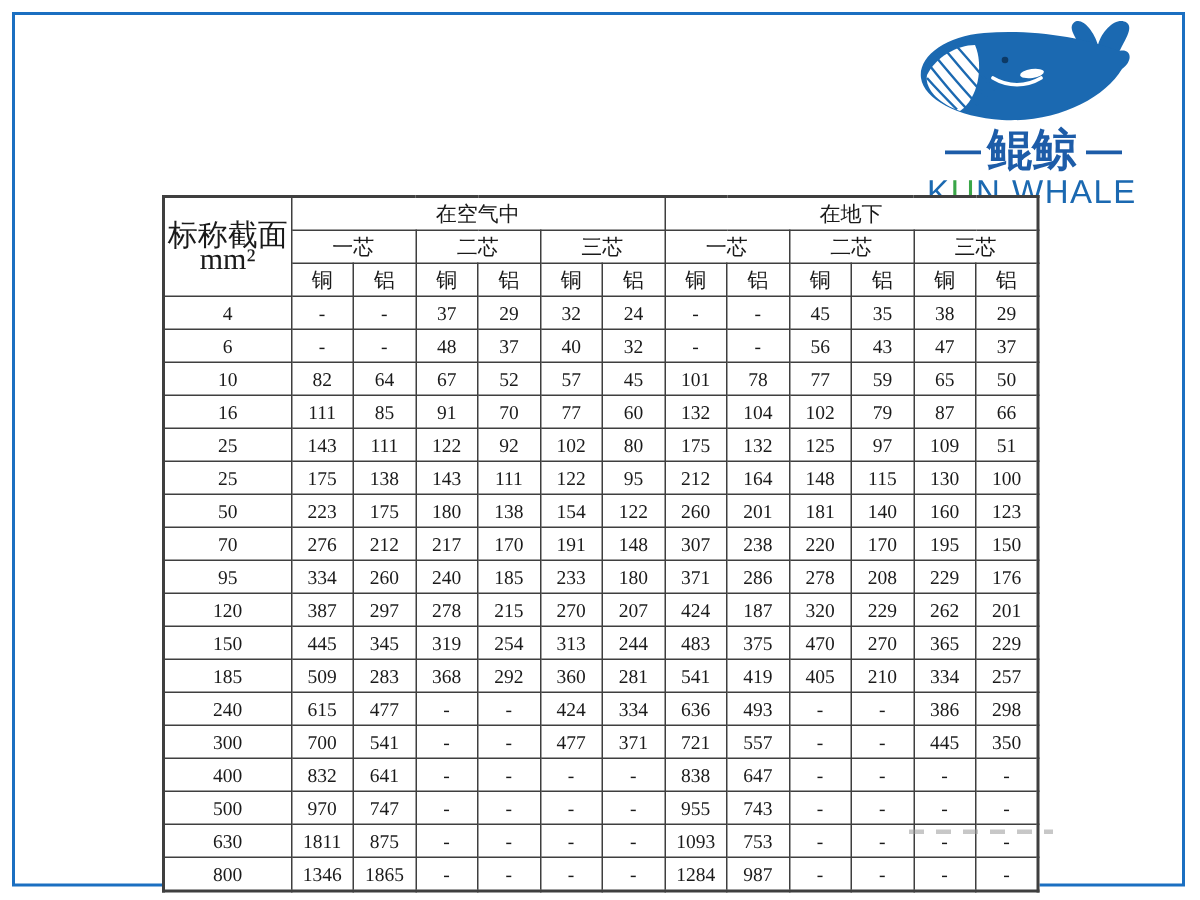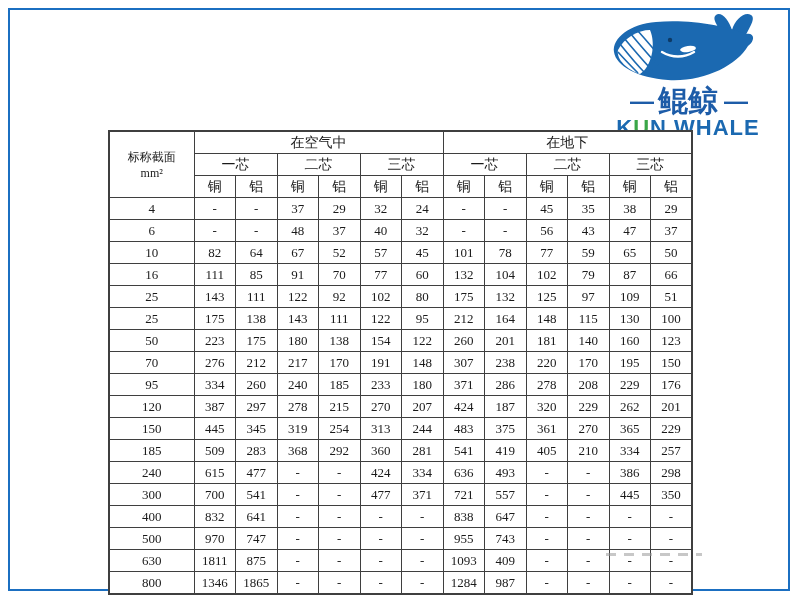--- a/index.html
+++ b/index.html
@@ -18,37 +18,37 @@
     display:flex;flex-direction:column;align-items:center;
   }
   .logo svg{display:block;}
   .brand-cn-line{
     display:flex;align-items:center;justify-content:center;gap:6px;
     color:#1d5ca8;font-weight:bold;font-size:30px;line-height:30px;margin-top:-6px;
     font-family:"Liberation Sans","DejaVu Sans",sans-serif;
   }
   .brand-cn-line .dash{font-size:24px;font-weight:bold;letter-spacing:-2px;}
   .brand-en{
-    color:#1b69b1;font-weight:bold;font-size:22px;line-height:24px;letter-spacing:1px;
+    color:#1b69b1;font-weight:normal;font-size:22px;line-height:24px;letter-spacing:1px;
     font-family:"Liberation Sans","DejaVu Sans",sans-serif;white-space:nowrap;
   }
   .brand-en .u-green{color:#3aa648;}
   
   table.spec{
     position:absolute;left:108px;top:130px;
     border-collapse:collapse;table-layout:fixed;
     font-size:13px;color:#1a1a1a;background:#fff;
   }
   table.spec td{
     border:1px solid #3f3f3f;text-align:center;vertical-align:middle;
     height:21px;padding:0 1px;overflow:hidden;white-space:nowrap;
   }
   table.spec{border:2px solid #3f3f3f;}
   td.hdr{font-size:14px;height:22px;}
-  td.sec-hdr{font-size:12px;line-height:16px;}
+  td.sec-hdr{font-size:20px;line-height:16px;}
   
   .watermark-dashes{
     position:absolute;left:606px;top:553px;width:96px;height:3px;opacity:.55;
     background:repeating-linear-gradient(90deg,#9a9a9a 0 10px,transparent 10px 18px);
   }
 </style>
 </head>
 <body>
 
 <div class="page-border"></div>
@@ -270,21 +270,21 @@
       <tr>
         <td>150</td>
         <td>445</td>
         <td>345</td>
         <td>319</td>
         <td>254</td>
         <td>313</td>
         <td>244</td>
         <td>483</td>
         <td>375</td>
-        <td>361</td>
+        <td>470</td>
         <td>270</td>
         <td>365</td>
         <td>229</td>
       </tr>
       <tr>
         <td>185</td>
         <td>509</td>
         <td>283</td>
         <td>368</td>
         <td>292</td>
@@ -359,21 +359,21 @@
       </tr>
       <tr>
         <td>630</td>
         <td>1811</td>
         <td>875</td>
         <td>-</td>
         <td>-</td>
         <td>-</td>
         <td>-</td>
         <td>1093</td>
-        <td>409</td>
+        <td>753</td>
         <td>-</td>
         <td>-</td>
         <td>-</td>
         <td>-</td>
       </tr>
       <tr>
         <td>800</td>
         <td>1346</td>
         <td>1865</td>
         <td>-</td>

